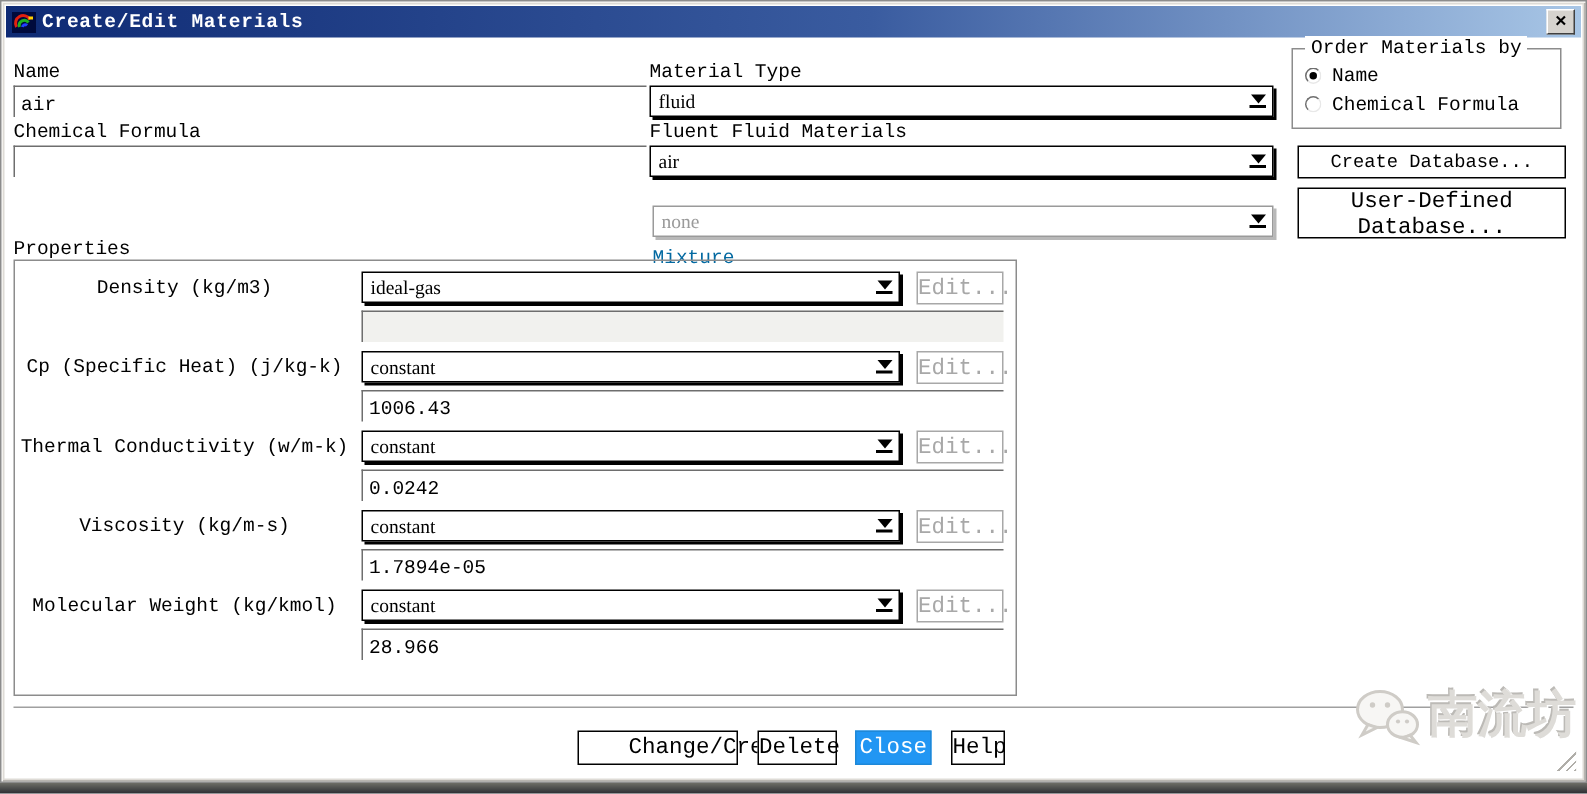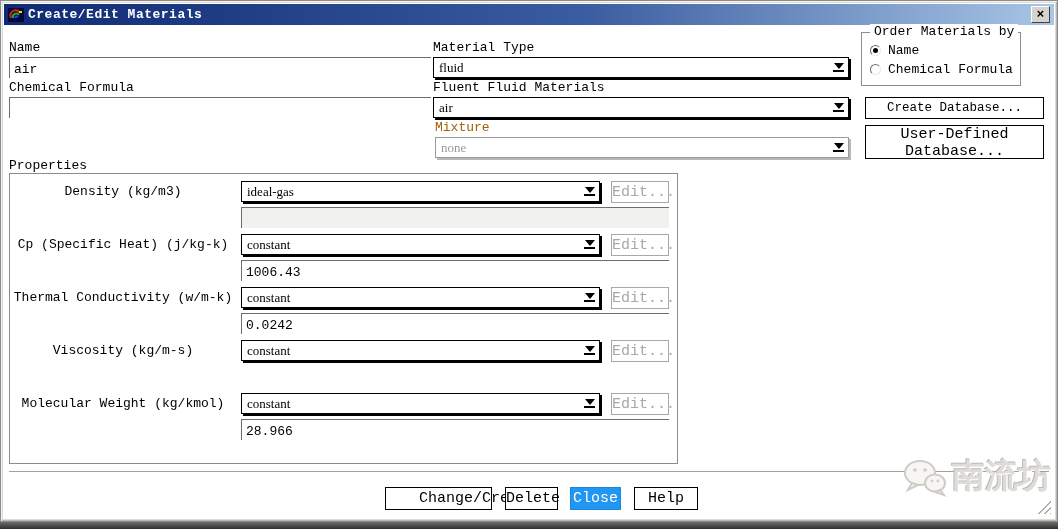--- a/index.html
+++ b/index.html
@@ -15,21 +15,21 @@
   .titlebar { position:absolute; left:3px; top:3px; right:3px; height:21px;
               background:linear-gradient(90deg,#0e2a74 0%, #3a5ca0 55%, #a8c6e6 100%);
               display:flex; align-items:center; padding-left:4px; }
   .title-text { color:#fff; font-weight:bold; font-size:13px; margin-left:4px; letter-spacing:0.5px; }
   .close-btn { position:absolute; right:4px; top:2px; width:19px; height:17px; background:#d6d3ce;
                border:1px solid; border-color:#ffffff #404040 #404040 #ffffff;
                display:flex; align-items:center; justify-content:center;
                font-weight:bold; font-size:13px; color:#000; cursor:default; }
 
   .lbl { position:absolute; white-space:nowrap; }
-  .lbl.gray { color:#a16207; }
+  .lbl.gray { color:#0369a1;margin-top:44px; }
 
   .tinput { position:absolute; background:#fff; border:none;
             border-top:1px solid #6e6e6e; border-left:1px solid #6e6e6e;
             height:21px; padding:2px 4px 0 4px; font-family:inherit; font-size:13px; color:#000; }
   .tinput.gray-bg { background:#f1f1ee; }
 
   .combo { position:absolute; height:21px; background:#fff; border:1px solid #000;
            box-shadow:2px 2px 0 0 #000; cursor:default;font-family:Liberation Serif, serif; }
   .combo .combo-text { position:absolute; left:5px; top:2px; white-space:nowrap; }
   .combo .combo-arrow { position:absolute; right:4px; top:5px; width:11px; height:11px; color:#000; }
@@ -38,21 +38,21 @@
                 border-top:6px solid currentColor; }
   .combo .bar { display:block; width:11px; height:2px; background:currentColor; margin-top:1px; }
   .combo.disabled { border-color:#9a9a9a; color:#9a9a9a; box-shadow:2px 2px 0 0 #b8b8b8; }
   .combo.disabled .combo-text { color:#9a9a9a; }
 
   .btn { position:absolute; background:#fff; border:1px solid #000; color:#000;
          font-family:inherit; font-size:15px; text-align:center; padding:0; cursor:default; }
   .btn.disabled { border-color:#a8a8a8; color:#a8a8a8; }
   .btn.primary { background:#2196f3; border-color:#1e88d8; color:#fff; }
 
-  .groupbox { position:absolute; left:860px; top:31px; width:160px; height:54px;
+  .groupbox { position:absolute; left:860px; top:31px; width:180px; height:54px;
               border:1px solid #8c8c8c; }
   .groupbox .legend { position:absolute; left:8px; top:-9px; background:#fff; padding:0 4px; white-space:nowrap; }
   .radio-row { position:absolute; left:8px; display:flex; align-items:center; gap:7px; white-space:nowrap; }
   .radio { width:11px; height:11px; border-radius:50%; background:#fff;
            border:1px solid; border-color:#6e6e6e #e8e8e8 #e8e8e8 #6e6e6e; position:relative; flex:0 0 auto; }
   .radio.checked::after { content:""; position:absolute; left:2px; top:2px; width:5px; height:5px;
                           border-radius:50%; background:#000; }
 
   .props-box { position:absolute; left:8px; top:172px; width:669px; height:291px;
                border:1px solid #8c8c8c; }
@@ -170,38 +170,39 @@
 
   <span class="plabel" style="top:342px;">Viscosity (kg/m-s)</span>
   <div class="combo" style="left:240px; top:339px; width:359px;">
     <span class="combo-text">constant</span>
     <span class="combo-arrow">
         <i class="tri"></i>
         <i class="bar"></i>
       </span>
   </div>
   <button class="btn disabled" style="left:610px; top:339px; width:58px; height:22px;">Edit...</button>
+  <input class="tinput" style="left: 240px; top: 365px; width: 428px;" value="1.7894e-05">
 
   <span class="plabel" style="top:395px;">Molecular Weight (kg/kmol)</span>
   <div class="combo" style="left:240px; top:392px; width:359px;">
     <span class="combo-text">constant</span>
     <span class="combo-arrow">
         <i class="tri"></i>
         <i class="bar"></i>
       </span>
   </div>
   <button class="btn disabled" style="left:610px; top:392px; width:58px; height:22px;">Edit...</button>
   <input class="tinput" style="left: 240px; top: 418px; width: 428px;" value="28.966">
 
   <div class="separator"></div>
 
   <button class="btn" style="left:384px; top:486px; width:107px; height:23px;padding-left:33px;">Change/Create</button>
   <button class="btn" style="left:504px; top:486px; width:53px; height:23px;">Delete</button>
   <button class="btn primary" style="left:569px; top:486px; width:51px; height:23px;">Close</button>
-  <button class="btn" style="left:633px; top:486px; width:64px; height:23px;">Help</button>
+  <button class="btn" style="left:633px; top:486px; width:36px; height:23px;">Help</button>
 
   <div class="watermark">
     <svg width="46" height="40" viewBox="0 0 46 40">
       <ellipse cx="18" cy="16" rx="15" ry="12" fill="#f7f6f4" stroke="#cfccc7" stroke-width="2"></ellipse>
       <path d="M10 26 L6 33 L16 28 Z" fill="#f7f6f4" stroke="#cfccc7" stroke-width="2"></path>
       <circle cx="13" cy="13" r="1.8" fill="#cfccc7"></circle>
       <circle cx="23" cy="13" r="1.8" fill="#cfccc7"></circle>
       <ellipse cx="33" cy="26" rx="10" ry="8.5" fill="#f7f6f4" stroke="#cfccc7" stroke-width="2"></ellipse>
       <path d="M38 33 L42 38 L33 35 Z" fill="#f7f6f4" stroke="#cfccc7" stroke-width="2"></path>
       <circle cx="30" cy="24" r="1.4" fill="#cfccc7"></circle>

